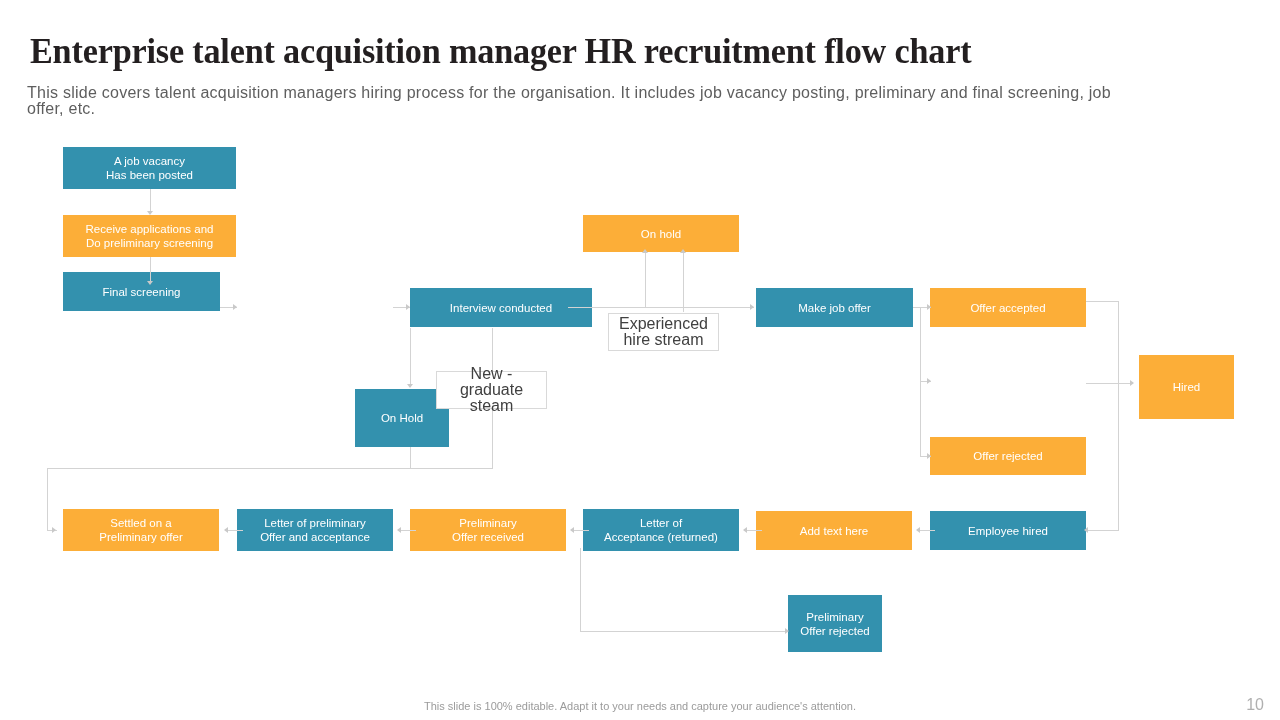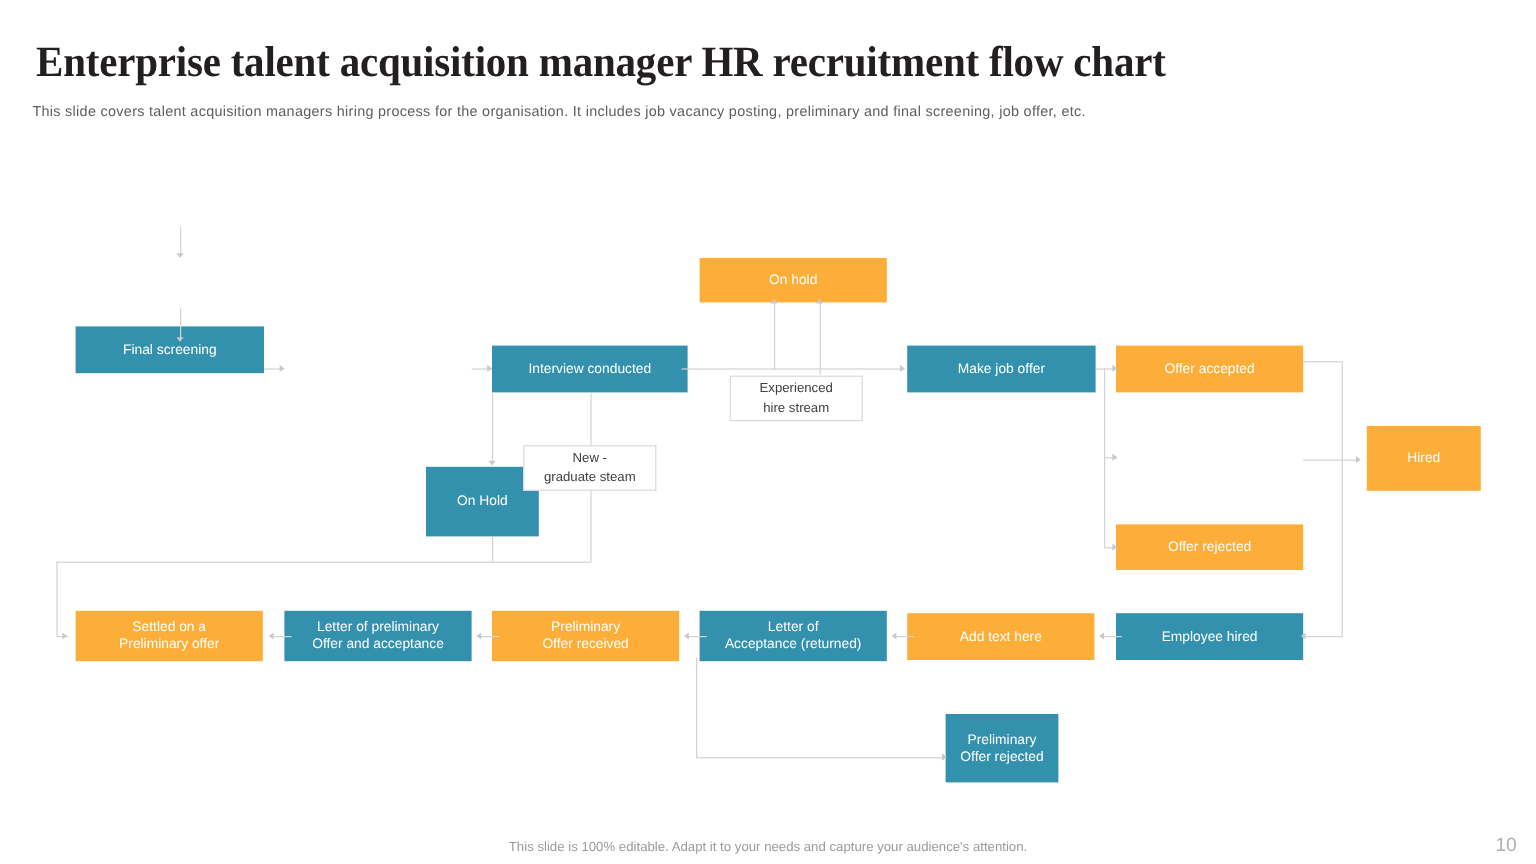--- a/index.html
+++ b/index.html
@@ -12,38 +12,38 @@
 
   .title{
     position:absolute;left:30px;top:30px;width:1200px;
     font-family:"Liberation Serif", serif;
     font-weight:bold;font-size:36px;line-height:42px;
     color:#231f20;letter-spacing:-0.2px;
     transform:scaleX(0.95);transform-origin:left top;
   }
   .subtitle{
     position:absolute;left:27px;top:85px;width:1100px;
-    font-size:12px;line-height:16px;color:#5e5e5e;
+    font-size:16px;line-height:16px;color:#5e5e5e;
     letter-spacing:0.25px;
   }
 
   
   .node{
     position:absolute;box-sizing:border-box;
     display:flex;align-items:center;justify-content:center;
     text-align:center;color:#ffffff;font-size:11.5px;line-height:14px;
     padding:2px 4px;white-space:pre-line;
   }
   .blue{background:#3391ae;}
   .orange{background:#fcae38;}
   .label-box{
     position:absolute;box-sizing:border-box;
     background:#ffffff;border:1px solid #d9d9d9;
     display:flex;align-items:center;justify-content:center;
-    text-align:center;color:#404040;font-size:11px;line-height:16px;
+    text-align:center;color:#404040;font-size:16px;line-height:16px;
     white-space:pre-line;z-index:5;
   }
 
   
   .ln{position:absolute;background:#d3d3d3;z-index:1;}
   .lnh{height:1px;}
   .lnv{width:1px;}
   .arw{position:absolute;width:0;height:0;z-index:2;}
   .arw-r{border-top:3px solid transparent;border-bottom:3px solid transparent;border-left:4px solid #c9c9c9;}
   .arw-l{border-top:3px solid transparent;border-bottom:3px solid transparent;border-right:4px solid #c9c9c9;}
@@ -123,27 +123,31 @@
   <div class="arw arw-r" style="left:927px;top:453px;"></div>
 
   <div class="ln lnh" style="left:1086px;top:383px;width:46px;"></div>
   <div class="arw arw-r" style="left:1130px;top:380px;"></div>
 
   <div class="ln lnh" style="left:1086px;top:301px;width:32px;"></div>
   <div class="ln lnv" style="left:1118px;top:301px;height:229px;"></div>
   <div class="ln lnh" style="left:1086px;top:530px;width:33px;"></div>
   <div class="arw arw-l" style="left:1084px;top:527px;"></div>
 
+  <div class="node blue" style="left:63px;top:147px;width:173px;height:42px;">A job vacancy
+Has been posted</div>
+  <div class="node orange" style="left:63px;top:215px;width:173px;height:42px;">Receive applications and
+Do  preliminary screening</div>
   <div class="node blue" style="left:63px;top:272px;width:157px;height:39px;">Final screening</div>
-  <div class="node blue" style="left:410px;top:288px;width:163px;height:39px;">Interview conducted</div>
+  <div class="node blue" style="left:410px;top:288px;width:182px;height:39px;">Interview conducted</div>
   <div class="node orange" style="left:583px;top:215px;width:156px;height:37px;">On hold</div>
   <div class="node orange" style="left:930px;top:288px;width:156px;height:39px;">Offer accepted</div>
   <div class="node blue" style="left:756px;top:288px;width:157px;height:39px;">Make job offer</div>
   <div class="node orange" style="left:930px;top:437px;width:156px;height:38px;">Offer rejected</div>
-  <div class="node orange" style="left:1139px;top:355px;width:95px;height:54px;">Hired</div>
+  <div class="node orange" style="left:1139px;top:355px;width:95px;height:64px;">Hired</div>
   <div class="node blue" style="left:355px;top:389px;width:94px;height:58px;">On Hold</div>
 
   <div class="node orange" style="left:63px;top:509px;width:156px;height:42px;">Settled on a
 Preliminary offer</div>
   <div class="node blue" style="left:237px;top:509px;width:156px;height:42px;">Letter of preliminary
 Offer and acceptance</div>
   <div class="node orange" style="left:410px;top:509px;width:156px;height:42px;">Preliminary
 Offer received</div>
   <div class="node blue" style="left:583px;top:509px;width:156px;height:42px;">Letter of
 Acceptance (returned)</div>

